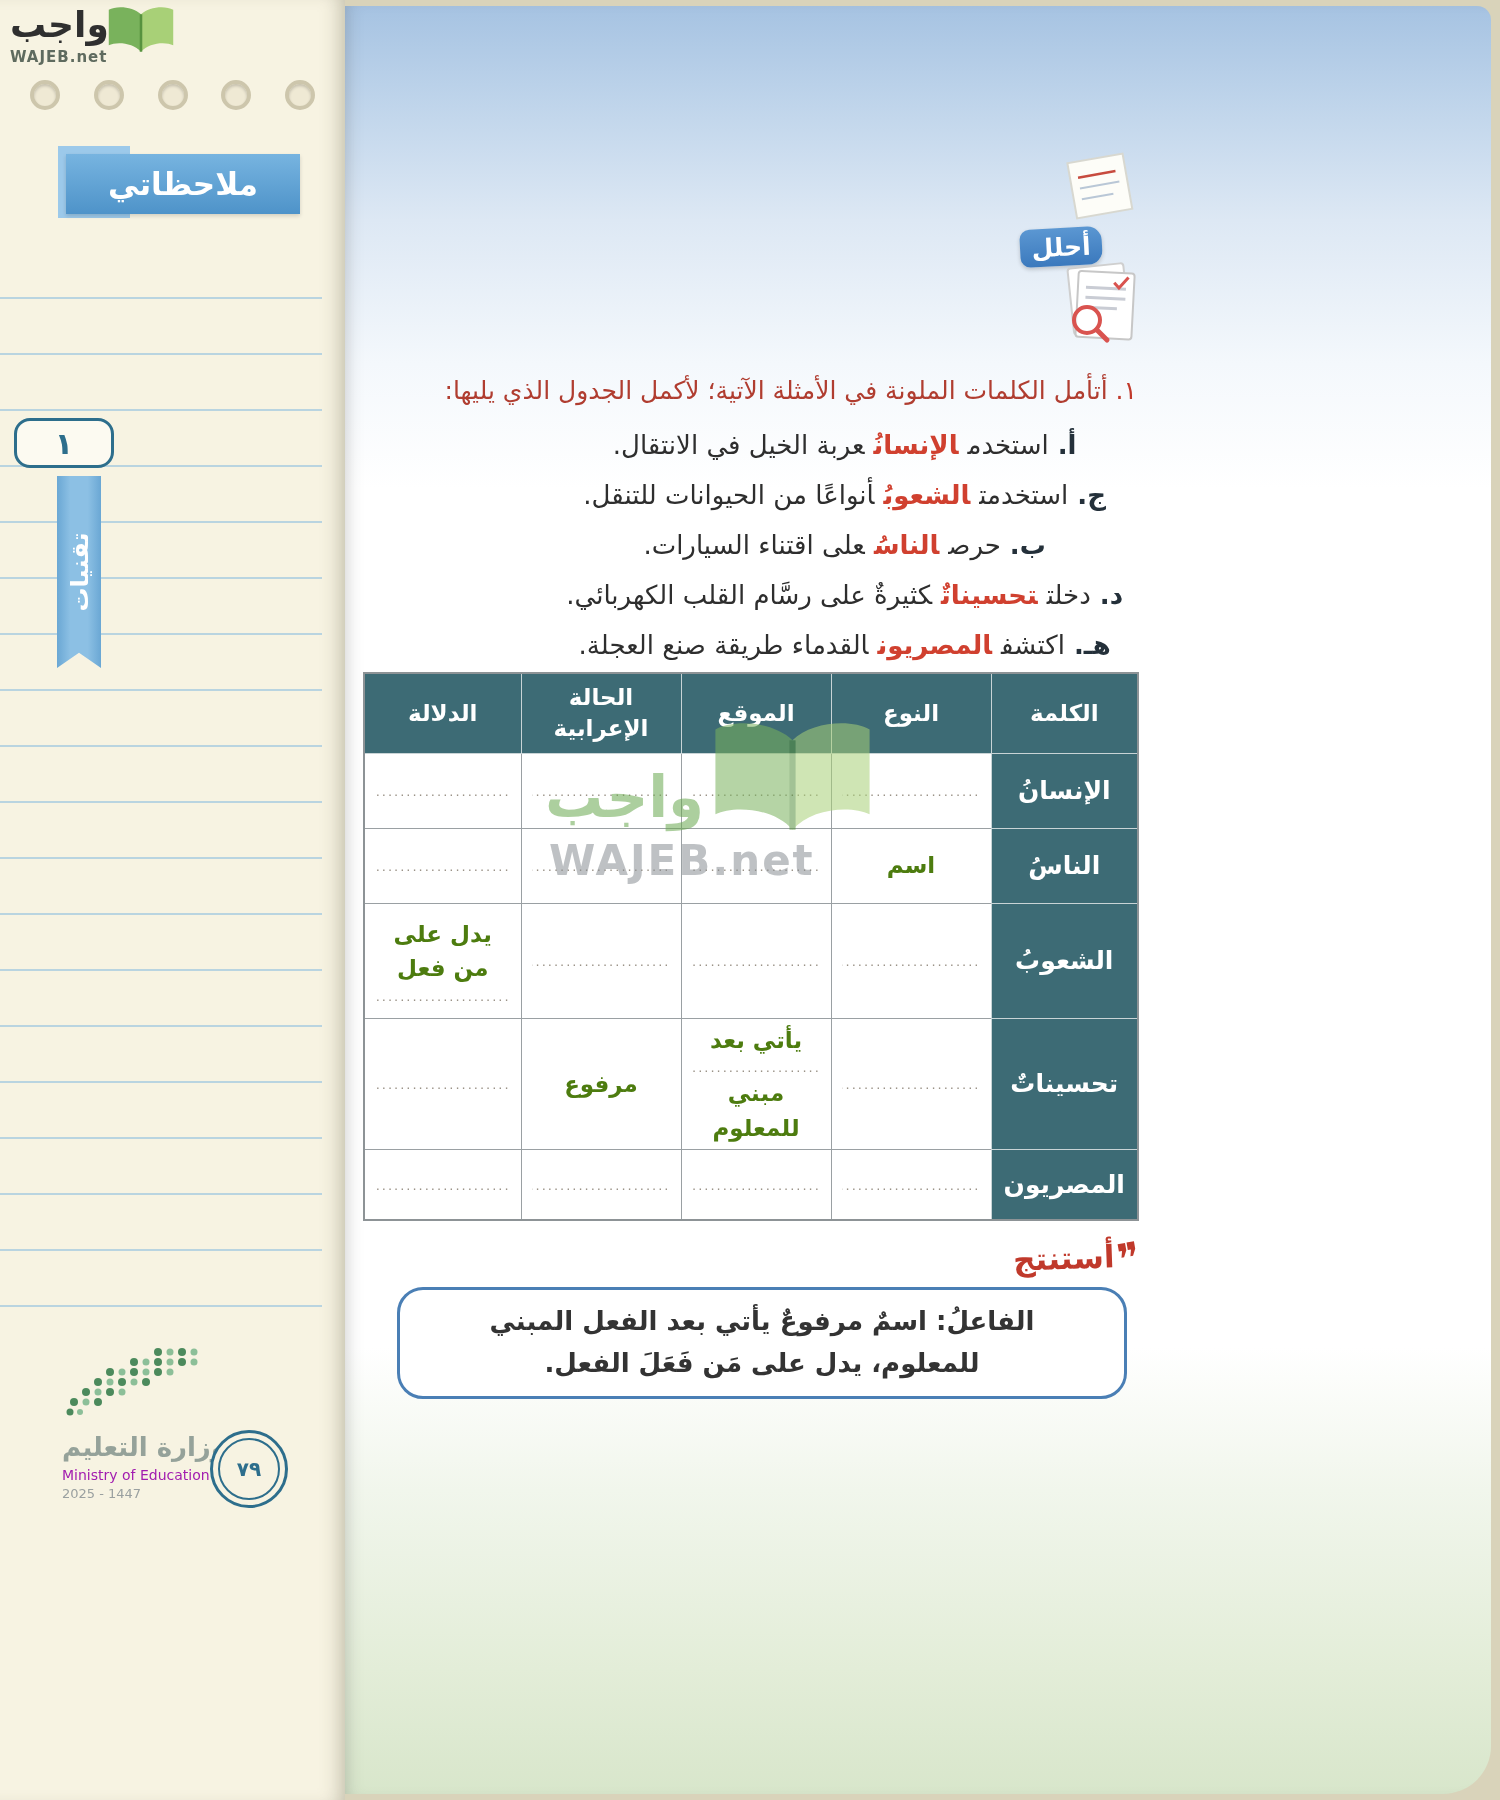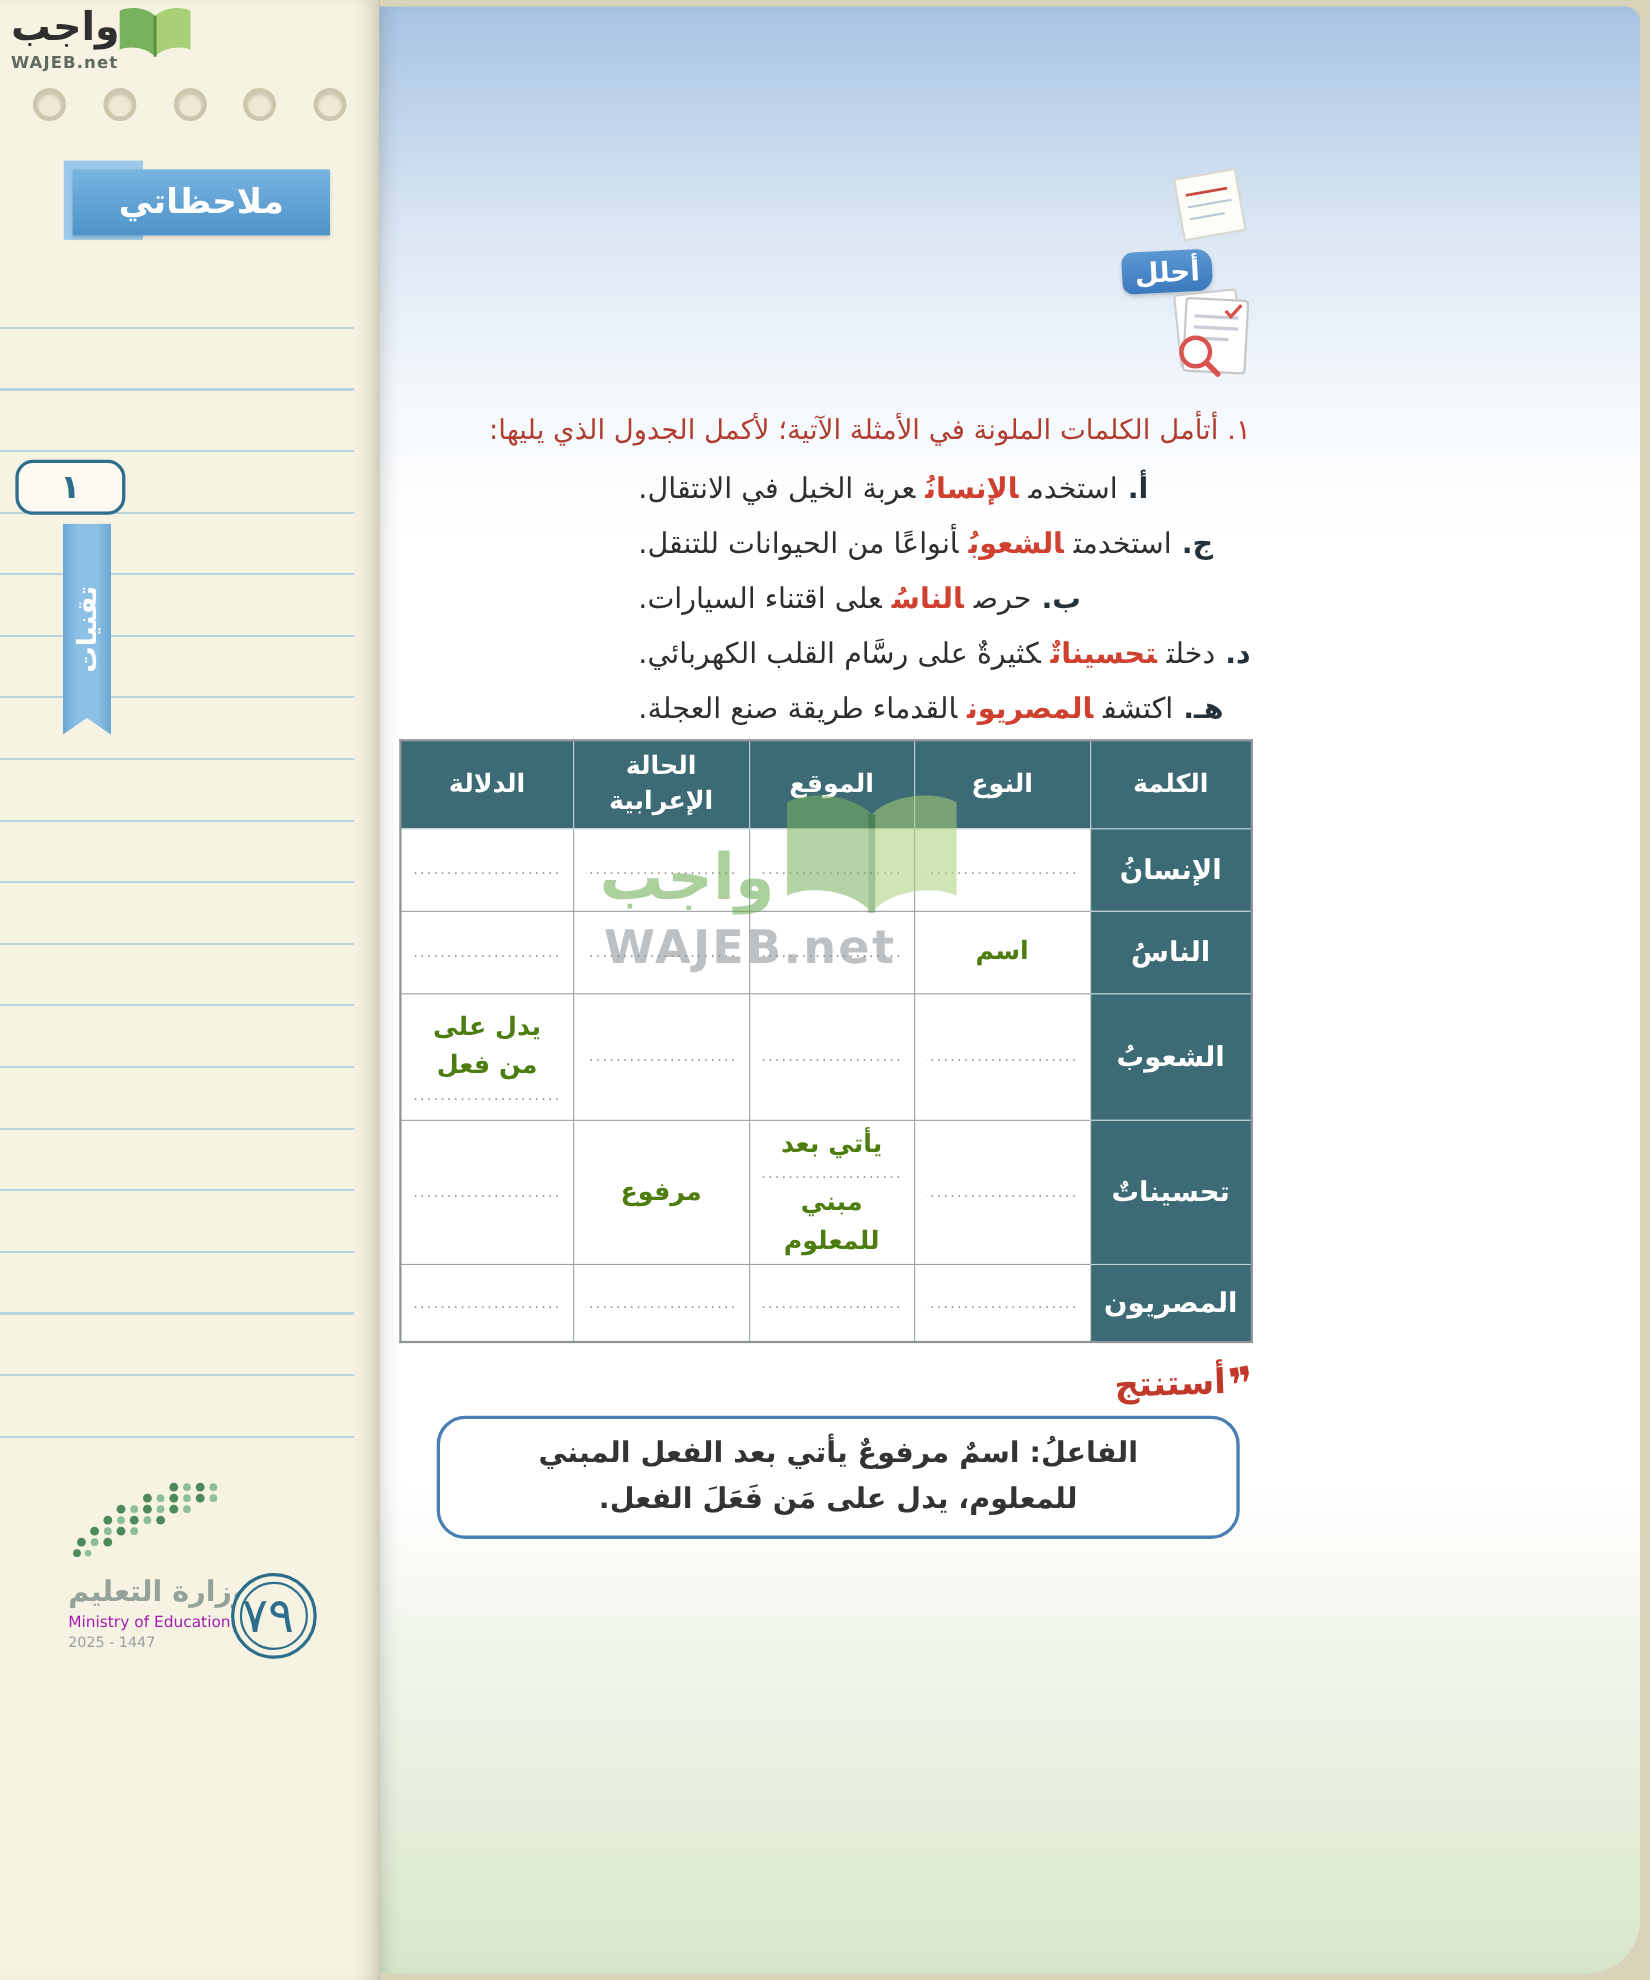--- a/index.html
+++ b/index.html
@@ -37,22 +37,22 @@
 
   .ministry { position:absolute; left:62px; top:1344px; width:185px; }
   .ministry .m-ar { display:block; color:#95a29a; font-size:26px; font-weight:bold; margin-top:8px; letter-spacing:1px; }
   .ministry .m-en { display:block; color:#a21caf; font-size:14px; margin-top:5px; }
   .ministry .m-yr { display:block; color:#9aa0a0; font-size:13px; margin-top:3px; }
 
   .pagenum { position:absolute; left:210px; top:1430px; width:78px; height:78px;
         border:3px solid #2d6e8c; border-radius:50%; background:#f7f3e2;
         display:flex; align-items:center; justify-content:center; }
   .pagenum .inner { width:62px; height:62px; border:2px solid #2d6e8c; border-radius:50%;
-        display:flex; align-items:center; 
-        color:#2d6e8c; font-size:44px; font-weight:normal; }
+        display:flex; align-items:center; justify-content:center;
+        color:#2d6e8c; font-size:20px; font-weight:bold; }
 
   
   .wajeb { position:absolute; left:10px; top:4px; width:190px; height:64px; z-index:10; }
   .wajeb .ar { position:absolute; left:0; top:0; font-size:36px; font-weight:bold; color:#2f2f2f; }
   .wajeb .net { position:absolute; left:0; top:44px; font-size:15px; font-weight:bold; color:#5f6b5f; letter-spacing:1px; }
   .wajeb svg { position:absolute; left:92px; top:0; }
 
   
   .content {
     position:absolute; left:345px; top:6px; width:1146px; height:1788px;
@@ -68,21 +68,21 @@
         background:linear-gradient(180deg,#5b97d2,#3b79bd); border-radius:10px 14px 14px 10px;
         display:flex; align-items:center; justify-content:center; transform:rotate(-3deg);
         box-shadow:0 2px 4px rgba(0,0,0,.2); }
   .ahlal span { color:#fff; font-size:25px; font-weight:bold; }
   .docs-icon { position:absolute; left:712px; top:256px; }
 
   .instruction { position:absolute; right:354px; top:370px; direction:rtl; white-space:nowrap;
         font-size:25px; font-weight:normal; color:#b03d30; }
   .instruction .num { color:#c0392b; margin-left:8px; }
 
-  .examples { position:absolute; right:354px; top:414px; direction:rtl; text-align:left; }
+  .examples { position:absolute; right:368px; top:414px; direction:rtl; text-align:center; }
   .example { line-height:50px; font-size:26px; color:#2e2e2e; white-space:nowrap; }
   .example span { margin-left:9px; }
   .ex-letter { color:#24303a; font-weight:bold; }
   .ex-hl { color:#d0402f; font-weight:bold; }
 
   
   table.analysis { position:absolute; left:18px; top:666px; width:774px;
         border-collapse:collapse; direction:rtl; table-layout:fixed; background:#fff;
         border:2px solid #8d9396; }
   .analysis th, .analysis td { border:1px solid #9aa0a3; text-align:center; vertical-align:middle; padding:4px; }

